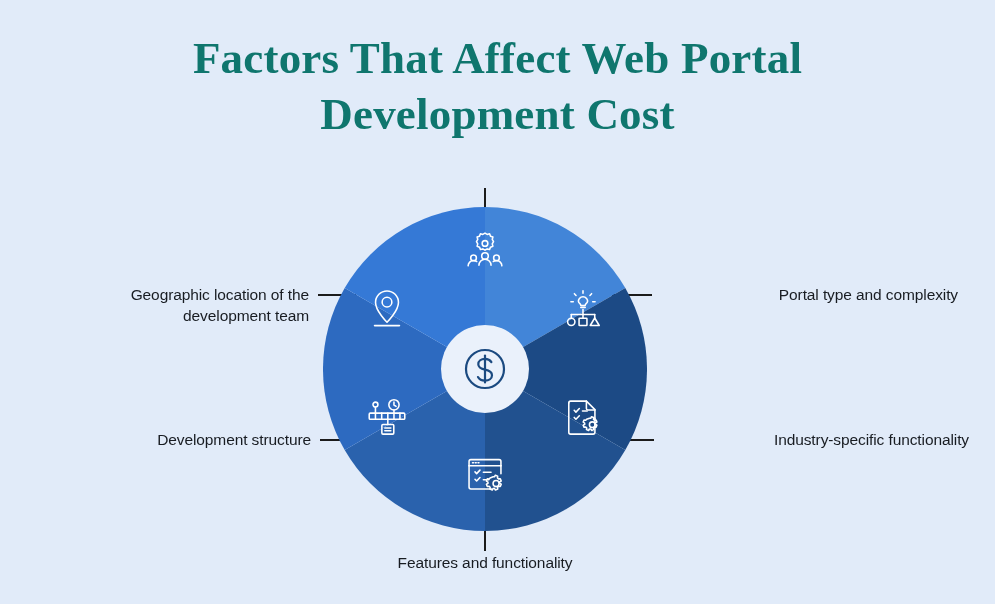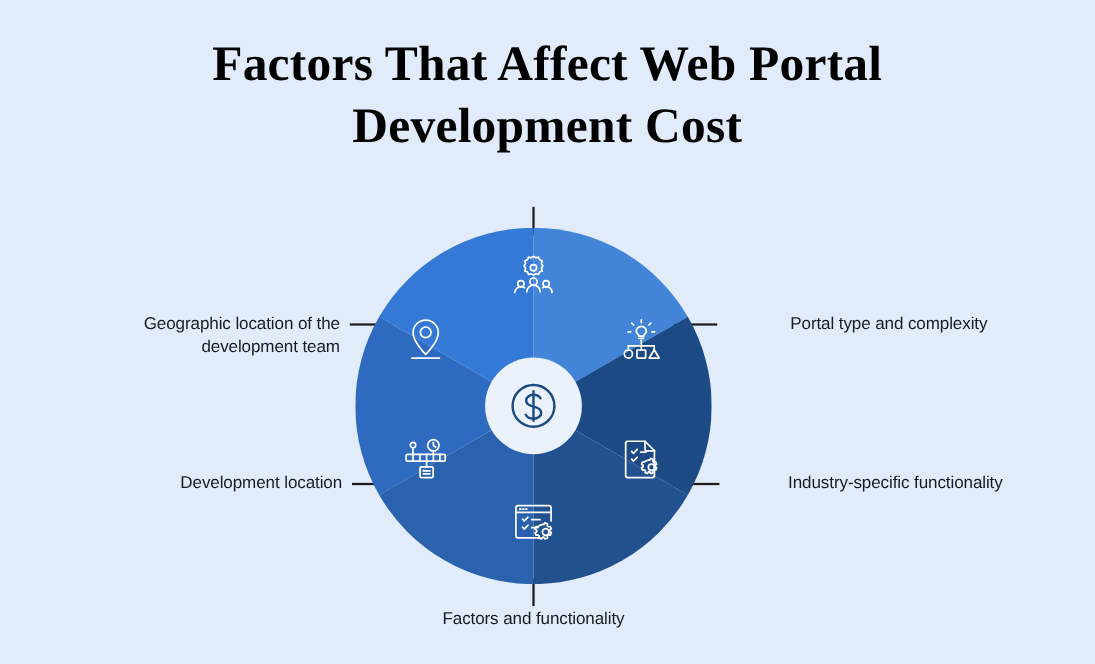--- a/index.html
+++ b/index.html
@@ -13,21 +13,21 @@
 
   .title {
     position:absolute;
     left:0; right:0; top:30px;
     text-align:center;
     font-family:"Liberation Serif", serif;
     font-weight:700;
     font-size:45px;
     line-height:56px;
     letter-spacing:0.2px;
-    color:#000000;
+    color:#0f766e;
     white-space:pre-line;
   }
 
   
   .wheel-wrap {
     position:absolute;
     left:323px; top:207px;
     width:324px; height:324px;
   }
   .wheel-svg { display:block; width:324px; height:324px; }
@@ -57,43 +57,43 @@
   
   .label {
     position:absolute;
     font-family:"Liberation Sans", sans-serif;
     font-size:15.5px;
     line-height:21px;
     color:#181c22;
     letter-spacing:-0.1px;
     white-space:pre-line;
   }
-  .lbl-right { text-align:center; }
+  .lbl-right { text-align:right; }
   .lbl-left  { text-align:right; }
   .lbl-center{ text-align:center; }
 </style>
 </head>
 <body style="background: rgb(225, 235, 249);">
 
 <div id="stage">
 
   <h1 class="title">Factors That Affect Web Portal
 Development Cost</h1>
 
   <div class="connector c-v" style="left:484px; top:188px; height:26px;"></div>
   <div class="connector c-h" style="left:612px; top:294px; width:40px;"></div>
   <div class="connector c-h" style="left:622px; top:439px; width:32px;"></div>
   <div class="connector c-v" style="left:484px; top:526px; height:25px;"></div>
   <div class="connector c-h" style="left:320px; top:439px; width:34px;"></div>
   <div class="connector c-h" style="left:318px; top:294px; width:38px;"></div>
 
   <div class="label lbl-right" style="left:658px; top:284px; width:300px;">Portal type and complexity</div>
   <div class="label lbl-right" style="left:659px; top:429px; width:310px;">Industry-specific functionality</div>
-  <div class="label lbl-center" style="left:375px; top:552px; width:220px;">Factors and functionality</div>
-  <div class="label lbl-left" style="left:30px; top:429px; width:281px;">Development location</div>
+  <div class="label lbl-center" style="left:375px; top:552px; width:220px;">Features and functionality</div>
+  <div class="label lbl-left" style="left:30px; top:429px; width:281px;">Development structure</div>
   <div class="label lbl-left" style="left:25px; top:284px; width:284px;">Geographic location of the
 development team</div>
 
   <div class="wheel-wrap">
     <svg class="wheel-svg" viewBox="0 0 324 324" xmlns="http://www.w3.org/2000/svg">
       <g id="segments">
           <path d="M 162 162 L 162.00 0.00 A 162 162 0 0 1 302.30 81.00 Z" fill="#4285d8"></path>
           <path d="M 162 162 L 302.30 81.00 A 162 162 0 0 1 302.30 243.00 Z" fill="#1c4a85"></path>
           <path d="M 162 162 L 302.30 243.00 A 162 162 0 0 1 162.00 324.00 Z" fill="#21518f"></path>
           <path d="M 162 162 L 162.00 324.00 A 162 162 0 0 1 21.70 243.00 Z" fill="#2a62ad"></path>

